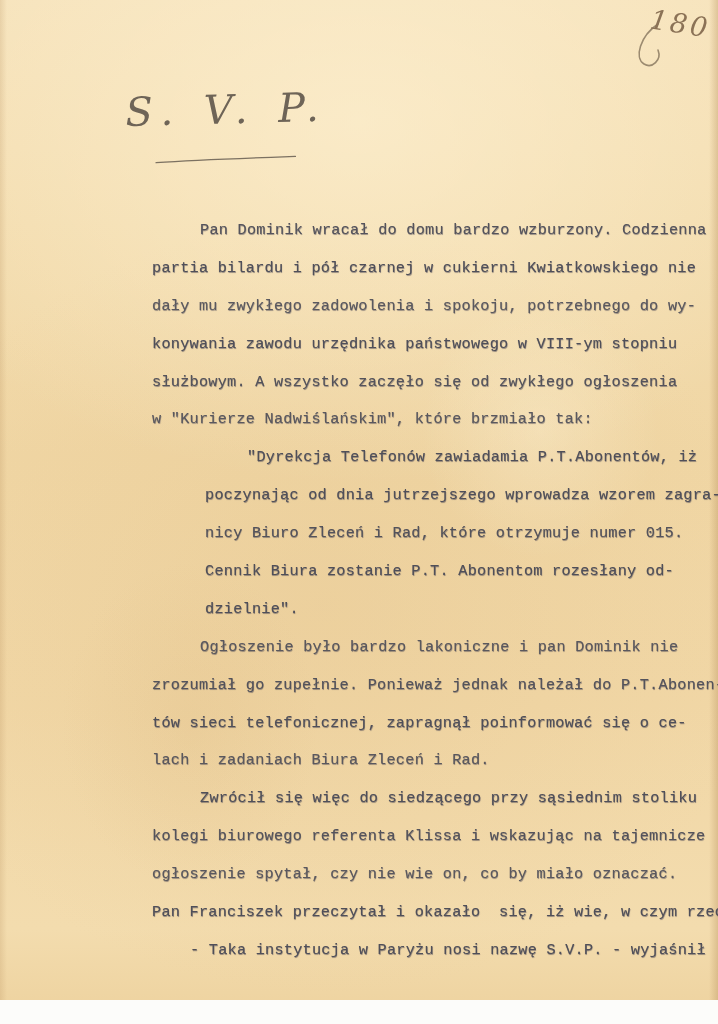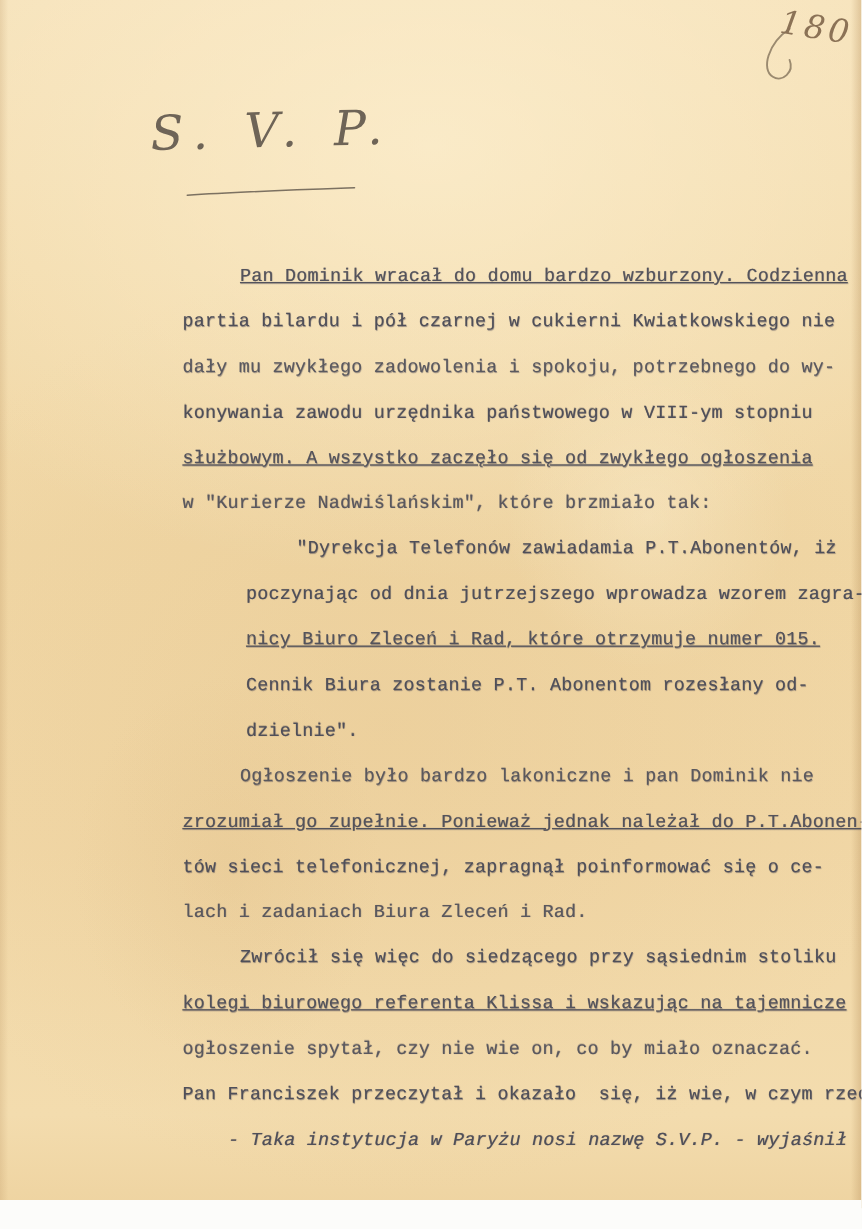--- a/index.html
+++ b/index.html
@@ -81,24 +81,24 @@
     color:#4f4f59;
     text-shadow:0.4px 0.5px 0.7px rgba(72,70,84,.55), -0.2px -0.2px 0.5px rgba(72,70,84,.25);
     white-space:pre;
     letter-spacing:0.2px;
   }
   .typed .line{height:37.9px;}
   .ind-none{padding-left:0;}
   .ind-first{padding-left:48px;}
   .ind-quote{padding-left:53px;}
   .ind-quote-first{padding-left:95px;}
-  .ind-dialogue{padding-left:38px;font-style:italic;}
+  .ind-dialogue{padding-left:38px;}
   
   .typed .line:nth-child(3n){opacity:.93;}
-  .typed .line:nth-child(4n+1){opacity:.97;text-decoration:underline;}
+  .typed .line:nth-child(4n+1){opacity:.97;}
   
   .scan-bottom{
     position:absolute;left:0;top:1000px;width:718px;height:24px;
     background:#fcfcfa;
   }
 </style>
 </head>
 <body>
 
 <div class="scan">

